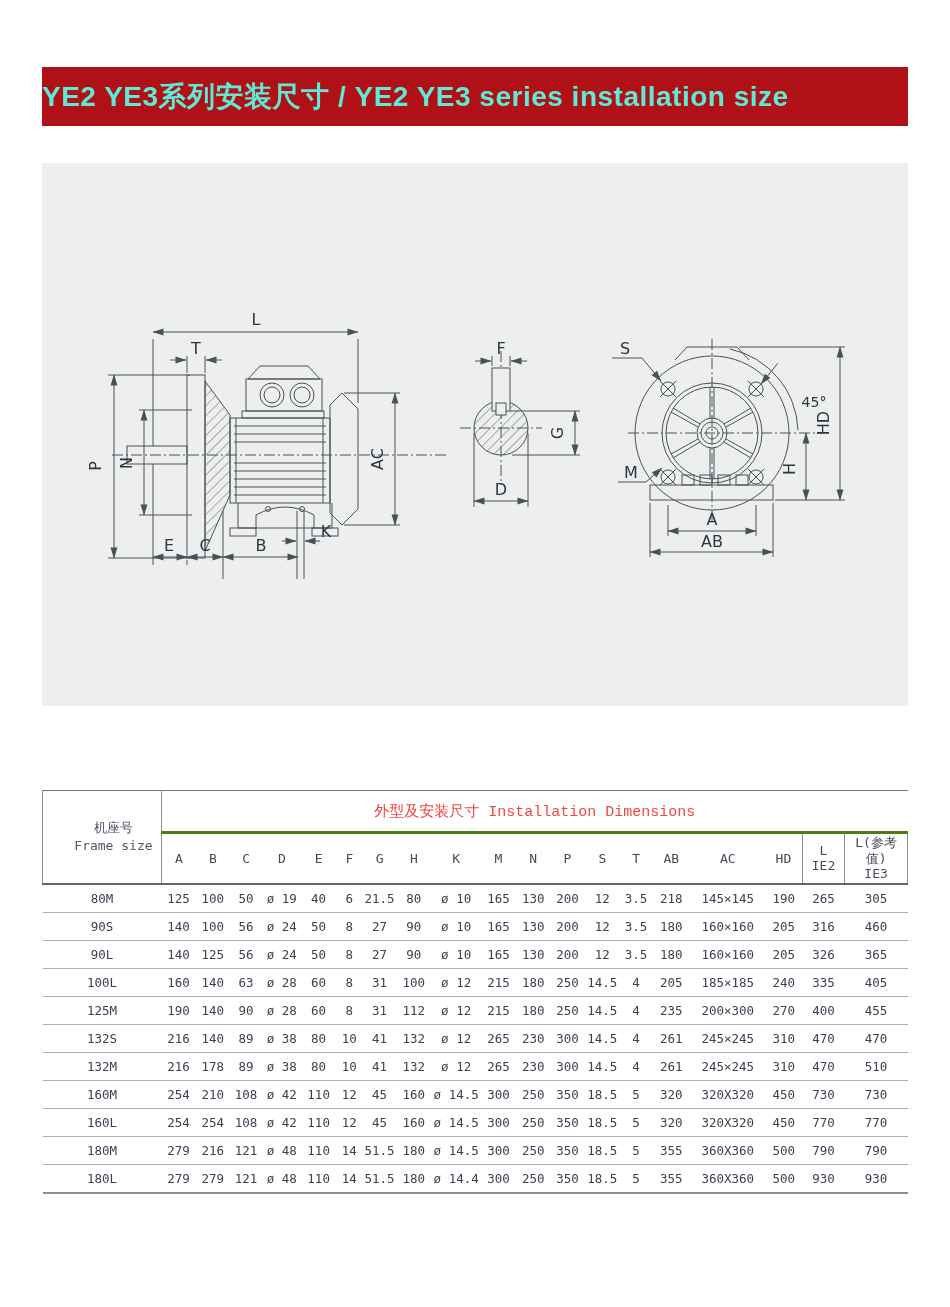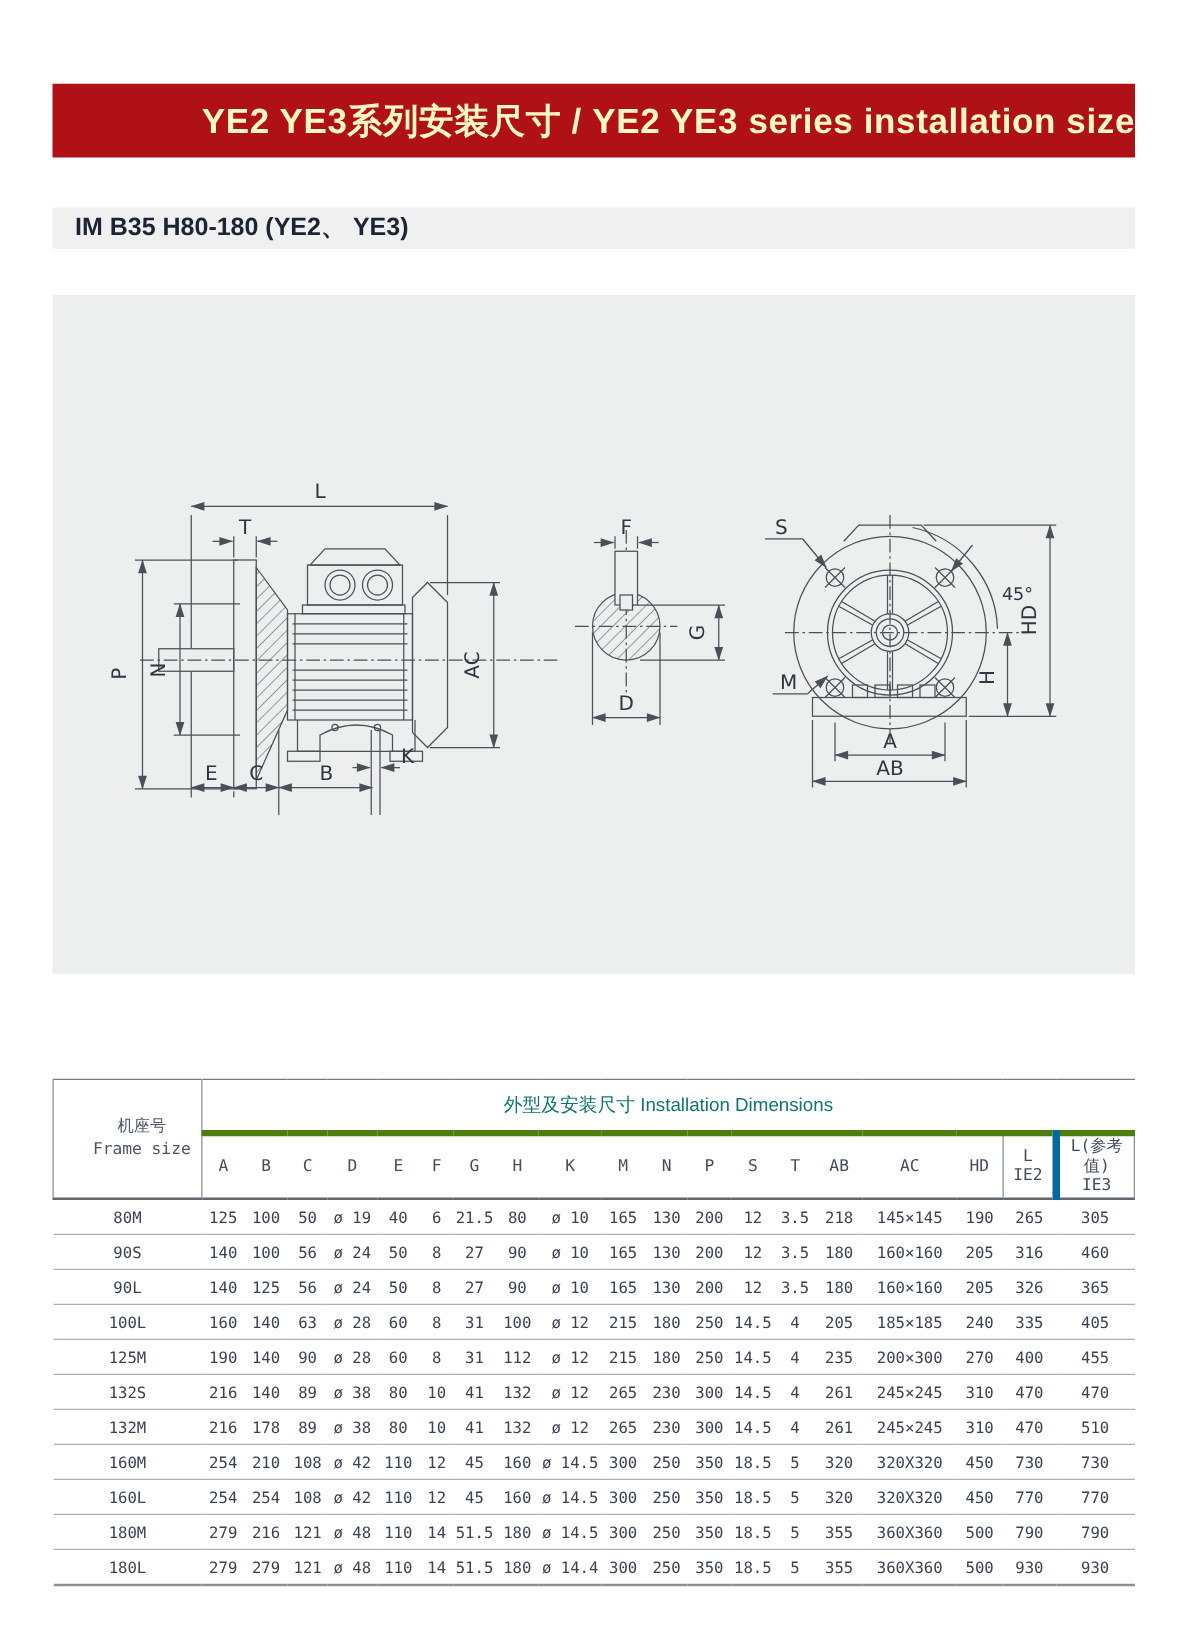--- a/index.html
+++ b/index.html
@@ -1,55 +1,52 @@
 <!DOCTYPE html>
 <html><head>
 <meta charset="utf-8">
 <style>
   html,body{margin:0;padding:0;background:#ffffff;}
   body{width:950px;height:1307px;font-family:"DejaVu Sans",sans-serif;position:relative;}
   .content{width:866px;margin:0 auto;padding-top:67px;}
-  .banner{height:59px;background:#b01116;color:#fef9c3;text-align:right;
+  .banner{height:59px;background:#b01116;color:#5eead4;text-align:left;
           line-height:59px;font-size:28px;font-weight:bold;
           font-family:"Liberation Sans",sans-serif;letter-spacing:0.5px;}
   .subtitle{margin-top:40px;height:33px;background:#f0f0f0;color:#1b2435;
             font-size:20px;font-weight:bold;line-height:33px;padding-left:18px;
             box-sizing:border-box;font-family:"Liberation Sans",sans-serif;}
   .panel{margin-top:37px;height:543px;background:#edefee;}
   .dim-table{margin-top:84px;width:866px;border-collapse:collapse;table-layout:fixed;
              border-top:1.5px solid #737a82;color:#3a4252;}
   .dim-table th{font-weight:normal;}
   .frame-th{border-left:1px solid #8a9096;border-right:1px solid #8a9096;
             border-bottom:2px solid #5f666e;font-size:13px;color:#4a5568;
             font-family:"DejaVu Sans Mono",monospace;line-height:1.35;padding-left:24px;}
-  .span-th{border-bottom:5px solid #4d7c0f;font-size:15px;color:#0f766e;height:38px;
-           font-family:Liberation Sans, sans-serif;}
+  .span-th{border-bottom:3px solid #4d7c0f;font-size:15px;color:#ef4444;height:38px;
+           font-family:Liberation Mono, monospace;}
   .col-row th{height:36px;border-bottom:2px solid #5f666e;font-size:13px;color:#434c5c;
               font-family:"DejaVu Sans Mono",monospace;}
-  .lbox{border-left:6px solid #0369a1;font-size:12px;line-height:1.2;}
+  .lbox{border-left:1px solid #0369a1;font-size:12px;line-height:1.2;}
   .lbox2{border-left:1px solid #8a9096;border-right:1px solid #8a9096;}
   .dim-table td{height:25px;text-align:center;border-bottom:1.5px solid #aab0b5;
                 font-size:12.5px;font-family:"DejaVu Sans Mono",monospace;
                 white-space:nowrap;overflow:hidden;}
   .dim-table tbody tr:last-child td{border-bottom:2px solid #8a9096;}
   svg text{font-family:"DejaVu Sans",sans-serif;font-size:16px;fill:#2e3440;}
   svg .small{font-size:14px;}
 </style>
 </head>
 <body>
 
 <div class="content">
 
   <div class="banner">
     <span>YE2 YE3系列安装尺寸 / YE2 YE3 series installation size</span>
   </div>
 
-  <div class="subtitle">
-    <span>IM B35 H80-180 (YE2、 YE3)</span>
-  </div>
 
   <div class="panel">
     <svg viewBox="0 0 866 543" width="866" height="543">
       <defs>
         <pattern id="hatch" width="7" height="7" patternUnits="userSpaceOnUse" patternTransform="rotate(45)">
           <line x1="0" y1="0" x2="0" y2="7" stroke="#5a6068" stroke-width="1"></line>
         </pattern>
         <marker id="ah" markerWidth="12" markerHeight="8" refX="11" refY="4" orient="auto-start-reverse" markerUnits="userSpaceOnUse">
           <path d="M0.5,0.5 L11.5,4 L0.5,7.5 Z" fill="#4a5058"></path>
         </marker>

